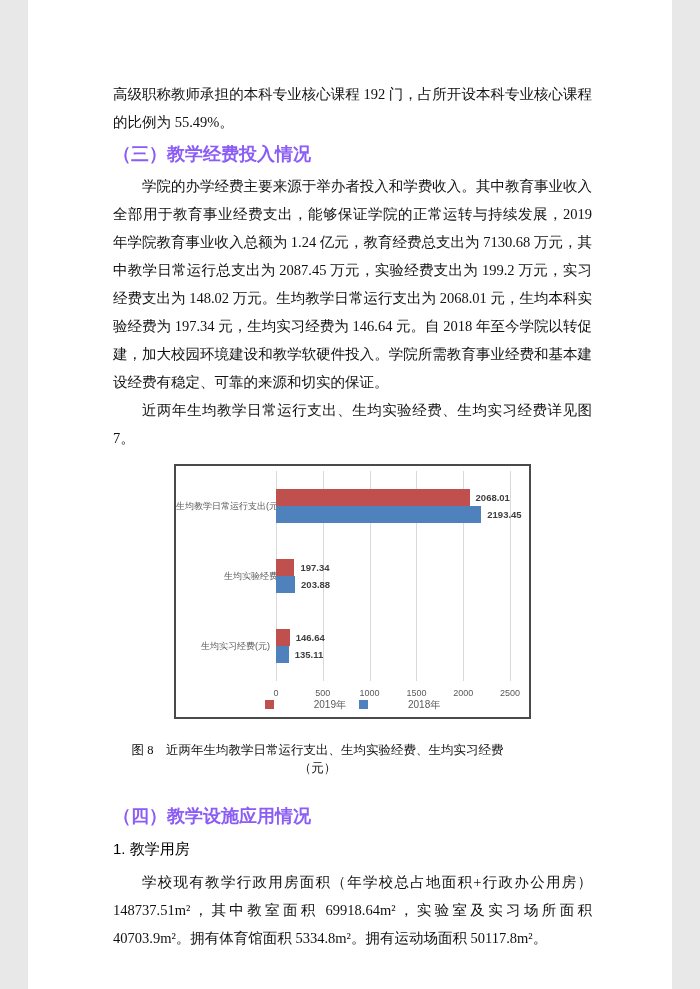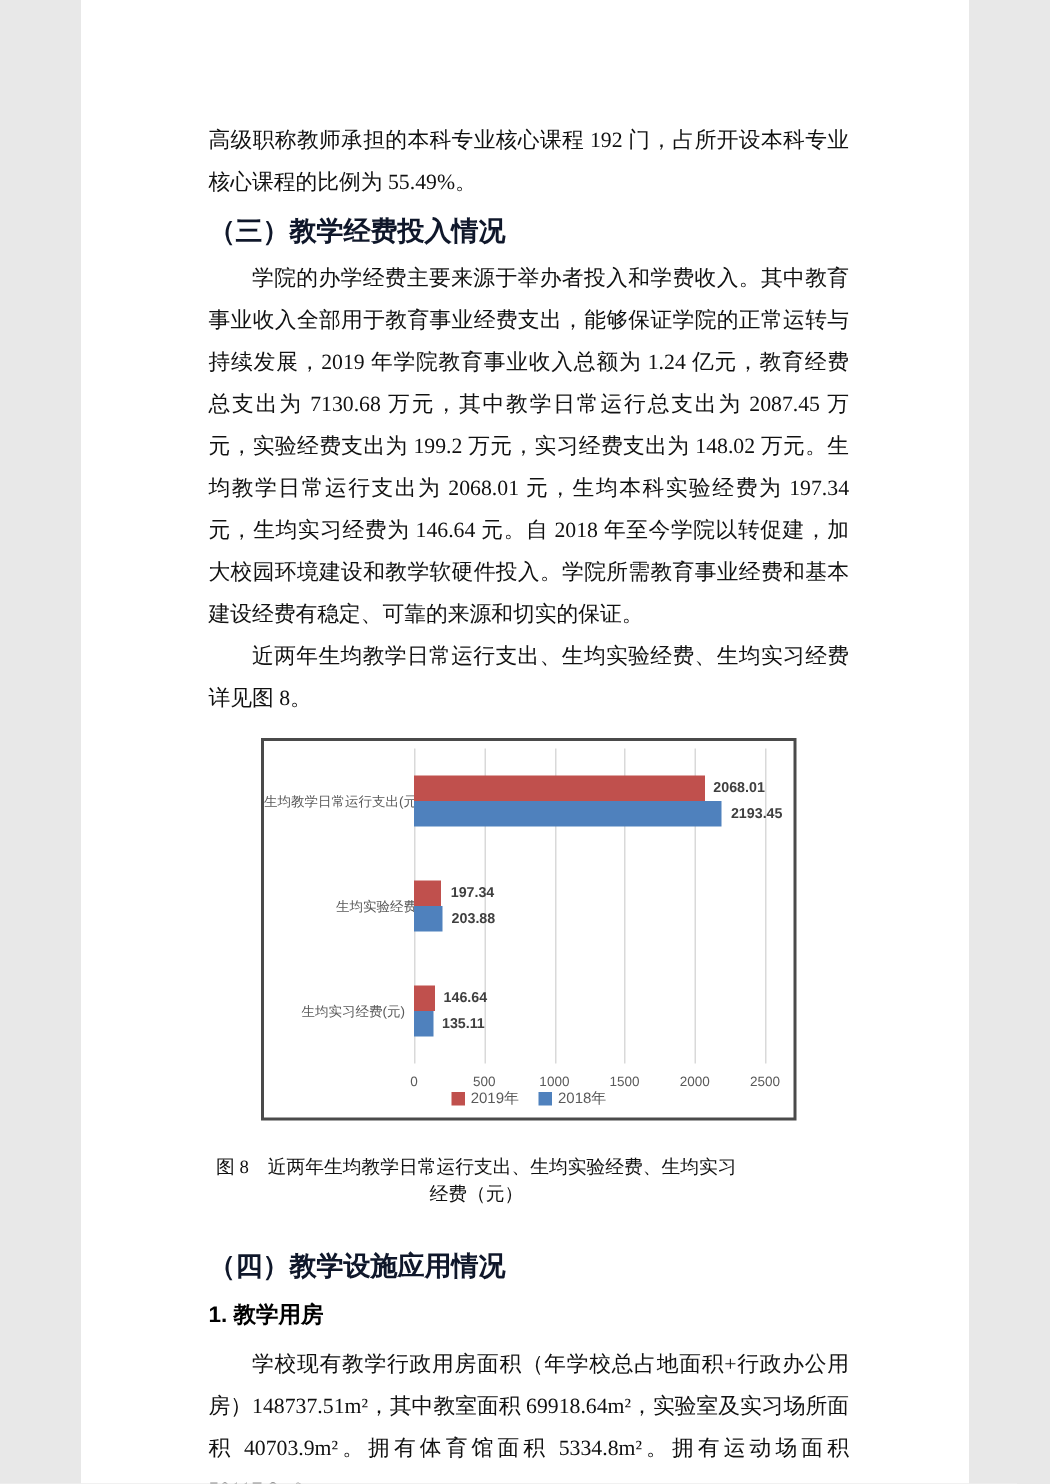--- a/index.html
+++ b/index.html
@@ -1,35 +1,35 @@
 <!DOCTYPE html>
 <html><head>
 <meta charset="utf-8">
 <style>
   html,body{margin:0;padding:0;background:#e8e8e8;}
   .page{
-    width:592px;height:989px;background:#ffffff;position:relative;
+    width:644px;height:989px;background:#ffffff;position:relative;
     margin:0 auto;box-sizing:border-box;
     padding:80px 80px 0 85px;overflow:hidden;
     font-family:"Liberation Serif","DejaVu Serif",serif;color:#111;
   }
   p.body-text{
     margin:0;font-size:14.5px;line-height:28px;text-align:justify;
     font-family:"Liberation Serif","DejaVu Serif",serif;
   }
   p.indent{text-indent:2em;}
   .section-heading{
     font-family:"Liberation Sans","DejaVu Sans",sans-serif;
     font-weight:bold;font-size:18px;line-height:26px;
-    margin:5px 0 5px 0;color:#0f172a;
+    margin:5px 0 5px 0;color:#8b5cf6;
   }
   .section-heading.second{margin:26px 0 10px 0;}
   .sub-heading{
     font-family:"Liberation Sans","DejaVu Sans",sans-serif;
-    font-weight:bold;font-size:15px;line-height:20px;margin:0 0 9px 0;color:#000;
+    font-weight:normal;font-size:15px;line-height:20px;margin:0 0 9px 0;color:#000;
   }
   figure{margin:12px 0 0 0;padding:0;}
   .chart-frame{
     width:357px;height:255px;box-sizing:border-box;position:relative;
     border:2px solid #4a4a4a;background:#ffffff;margin:0 auto;
     font-family:"Liberation Sans","DejaVu Sans",sans-serif;
   }
   .grid-line{position:absolute;width:1px;background:#d9d9d9;}
   .bar{position:absolute;}
   .cat-label{
@@ -43,21 +43,21 @@
   .tick-label{
     position:absolute;width:40px;text-align:center;font-size:9px;
     line-height:11px;color:#595959;
   }
   .legend{
     position:absolute;left:0;right:0;bottom:7px;display:flex;
     justify-content:center;align-items:center;gap:13px;
   }
   .legend-item{display:flex;align-items:center;gap:4px;}
   .legend-swatch{width:9px;height:9px;display:inline-block;}
-  .legend-text{font-size:10px;color:#595959;line-height:11px;}
+  .legend-text{font-size:10px;color:#595959;line-height:11px;margin-left:36px;}
   .figure-caption{
     text-align:center;font-size:12.5px;line-height:18px;color:#111;
     margin:22px 70px 4px 0;
     font-family:"Liberation Serif","DejaVu Serif",serif;
   }
   .page-number{
     position:absolute;left:0;right:0;bottom:46px;text-align:center;
     font-size:13px;color:#333;letter-spacing:2px;
     font-family:"Liberation Serif","DejaVu Serif",serif;
   }
@@ -66,21 +66,21 @@
 <body>
 
 <div class="page">
 
   <p class="body-text">高级职称教师承担的本科专业核心课程 192 门，占所开设本科专业核心课程的比例为 55.49%。</p>
 
   <h2 class="section-heading">（三）教学经费投入情况</h2>
 
   <p class="body-text indent">学院的办学经费主要来源于举办者投入和学费收入。其中教育事业收入全部用于教育事业经费支出，能够保证学院的正常运转与持续发展，2019 年学院教育事业收入总额为 1.24 亿元，教育经费总支出为 7130.68 万元，其中教学日常运行总支出为 2087.45 万元，实验经费支出为 199.2 万元，实习经费支出为 148.02 万元。生均教学日常运行支出为 2068.01 元，生均本科实验经费为 197.34 元，生均实习经费为 146.64 元。自 2018 年至今学院以转促建，加大校园环境建设和教学软硬件投入。学院所需教育事业经费和基本建设经费有稳定、可靠的来源和切实的保证。</p>
 
-  <p class="body-text indent">近两年生均教学日常运行支出、生均实验经费、生均实习经费详见图 8。</p>
+  <p class="body-text indent">近两年生均教学日常运行支出、生均实验经费、生均实习经费详见图 7。</p>
 
   <figure>
     <div id="chart-frame" class="chart-frame">
         <div class="grid-line" style="left: 100px; top: 5px; height: 210px;"></div>
         <div class="tick-label" style="left: 80px; top: 222px;">0</div>
         <div class="grid-line" style="left: 146.8px; top: 5px; height: 210px;"></div>
         <div class="tick-label" style="left: 126.8px; top: 222px;">500</div>
         <div class="grid-line" style="left: 193.6px; top: 5px; height: 210px;"></div>
         <div class="tick-label" style="left: 173.6px; top: 222px;">1000</div>
         <div class="grid-line" style="left: 240.4px; top: 5px; height: 210px;"></div>

